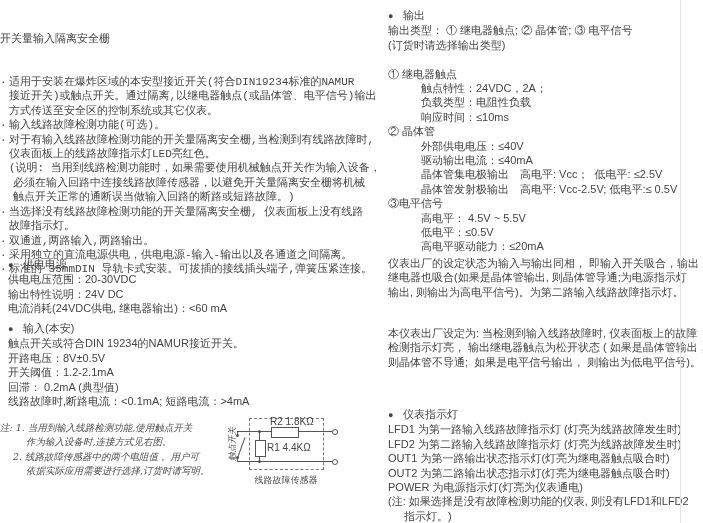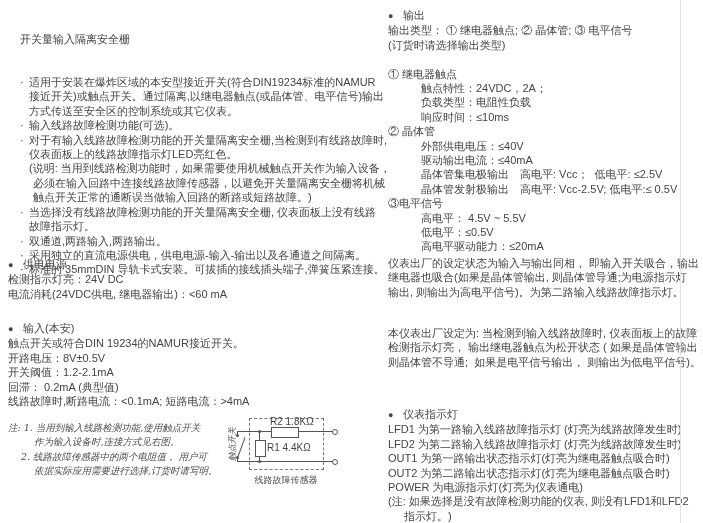--- a/index.html
+++ b/index.html
@@ -36,30 +36,30 @@
     transform:rotate(-90deg);font-family:"DejaVu Serif",serif;font-style:italic;
     font-size:8.5px;line-height:12px;color:#4c4c4c;white-space:nowrap;}
   .caption{left:20px;top:60px;width:80px;text-align:center;
     font-family:"DejaVu Serif",serif;font-size:9px;color:#4c4c4c;white-space:nowrap;}
 </style>
 </head>
 <body>
 
 <div class="page">
 
-  <div class="blk" style="left:20px;top:3px;width:345px;">
+  <div class="blk" style="left:0;top:3px;width:345px;font-family:Liberation Mono, monospace;">
     <div class="ln title-line">开关量输入隔离安全栅</div>
     <div><div class="ln ind0"><span class="b">·</span><span>适用于安装在爆炸区域的本安型接近开关(符合DIN19234标准的NAMUR</span></div><div class="ln ind1"><span>接近开关)或触点开关。通过隔离,以继电器触点(或晶体管、电平信号)输出</span></div><div class="ln ind1"><span>方式传送至安全区的控制系统或其它仪表。</span></div><div class="ln ind0"><span class="b">·</span><span>输入线路故障检测功能(可选)。</span></div><div class="ln ind0"><span class="b">·</span><span>对于有输入线路故障检测功能的开关量隔离安全栅,当检测到有线路故障时,</span></div><div class="ln ind1"><span>仪表面板上的线路故障指示灯LED亮红色。</span></div><div class="ln ind1"><span>(说明: 当用到线路检测功能时，如果需要使用机械触点开关作为输入设备，</span></div><div class="ln ind2"><span>必须在输入回路中连接线路故障传感器，以避免开关量隔离安全栅将机械</span></div><div class="ln ind2"><span>触点开关正常的通断误当做输入回路的断路或短路故障。)</span></div><div class="ln ind0"><span class="b">·</span><span>当选择没有线路故障检测功能的开关量隔离安全栅, 仪表面板上没有线路</span></div><div class="ln ind1"><span>故障指示灯。</span></div><div class="ln ind0"><span class="b">·</span><span>双通道,两路输入,两路输出。</span></div><div class="ln ind0"><span class="b">·</span><span>采用独立的直流电源供电，供电电源-输入-输出以及各通道之间隔离。</span></div><div class="ln ind0"><span class="b">·</span><span>标准的 35mmDIN 导轨卡式安装。可拔插的接线插头端子,弹簧压紧连接。</span></div></div>
   </div>
 
-  <div class="blk" style="left:8px;top:257px;width:345px;"><div class="ln ind0"><span class="b hdr">●</span><span>供电电源</span></div><div class="ln ind0"><span>检测指示灯亮：24V DC</span></div><div class="ln ind0"><span>电流消耗(24VDC供电, 继电器输出)：&lt;60 mA</span></div></div>
+  <div class="blk" style="left:8px;top:257px;width:345px;"><div class="ln ind0"><span class="b hdr">●</span><span>供电电源</span></div><div class="ln ind0"><span>供电电压范围：20-30VDC</span></div><div class="ln ind0"><span>输出特性说明：24V DC</span></div><div class="ln ind0"><span>电流消耗(24VDC供电, 继电器输出)：&lt;60 mA</span></div></div>
 
   <div class="blk" style="left:8px;top:321px;width:345px;"><div class="ln ind0"><span class="b hdr">●</span><span>输入(本安)</span></div><div class="ln ind0"><span>触点开关或符合DIN 19234的NAMUR接近开关。</span></div><div class="ln ind0"><span>开路电压：8V±0.5V</span></div><div class="ln ind0"><span>开关阈值：1.2-2.1mA</span></div><div class="ln ind0"><span>回滞： 0.2mA (典型值)</span></div><div class="ln ind0"><span>线路故障时,断路电流：&lt;0.1mA; 短路电流：&gt;4mA</span></div></div>
 
-  <div class="blk note" style="left:8px;top:421px;width:216px;white-space:pre;line-height:13px;"><div class="ln ind0"><span>注: 1. 当用到输入线路检测功能,使用触点开关</span></div><div class="ln ind5"><span>作为输入设备时,连接方式见右图。</span></div><div class="ln ind6"><span>2. 线路故障传感器中的两个电阻值， 用户可</span></div><div class="ln ind5"><span>依据实际应用需要进行选择,订货时请写明。</span></div></div>
+  <div class="blk note" style="left:0;top:421px;width:216px;white-space:pre;line-height:13px;"><div class="ln ind0"><span>注: 1. 当用到输入线路检测功能,使用触点开关</span></div><div class="ln ind5"><span>作为输入设备时,连接方式见右图。</span></div><div class="ln ind6"><span>2. 线路故障传感器中的两个电阻值， 用户可</span></div><div class="ln ind5"><span>依据实际应用需要进行选择,订货时请写明。</span></div></div>
 
   <div class="dg">
     <div class="sw-label">触点开关</div>
     <div class="dash-box"></div>
 
     <div class="wire" style="left:12px;top:17px;width:95px;height:1px;"></div>
     <div class="wire" style="left:12px;top:47px;width:95px;height:1px;"></div>
     <div class="wire" style="left:33px;top:17px;width:1px;height:31px;"></div>
 
     <div class="wire" style="left:11px;top:17px;width:1px;height:5px;"></div>

